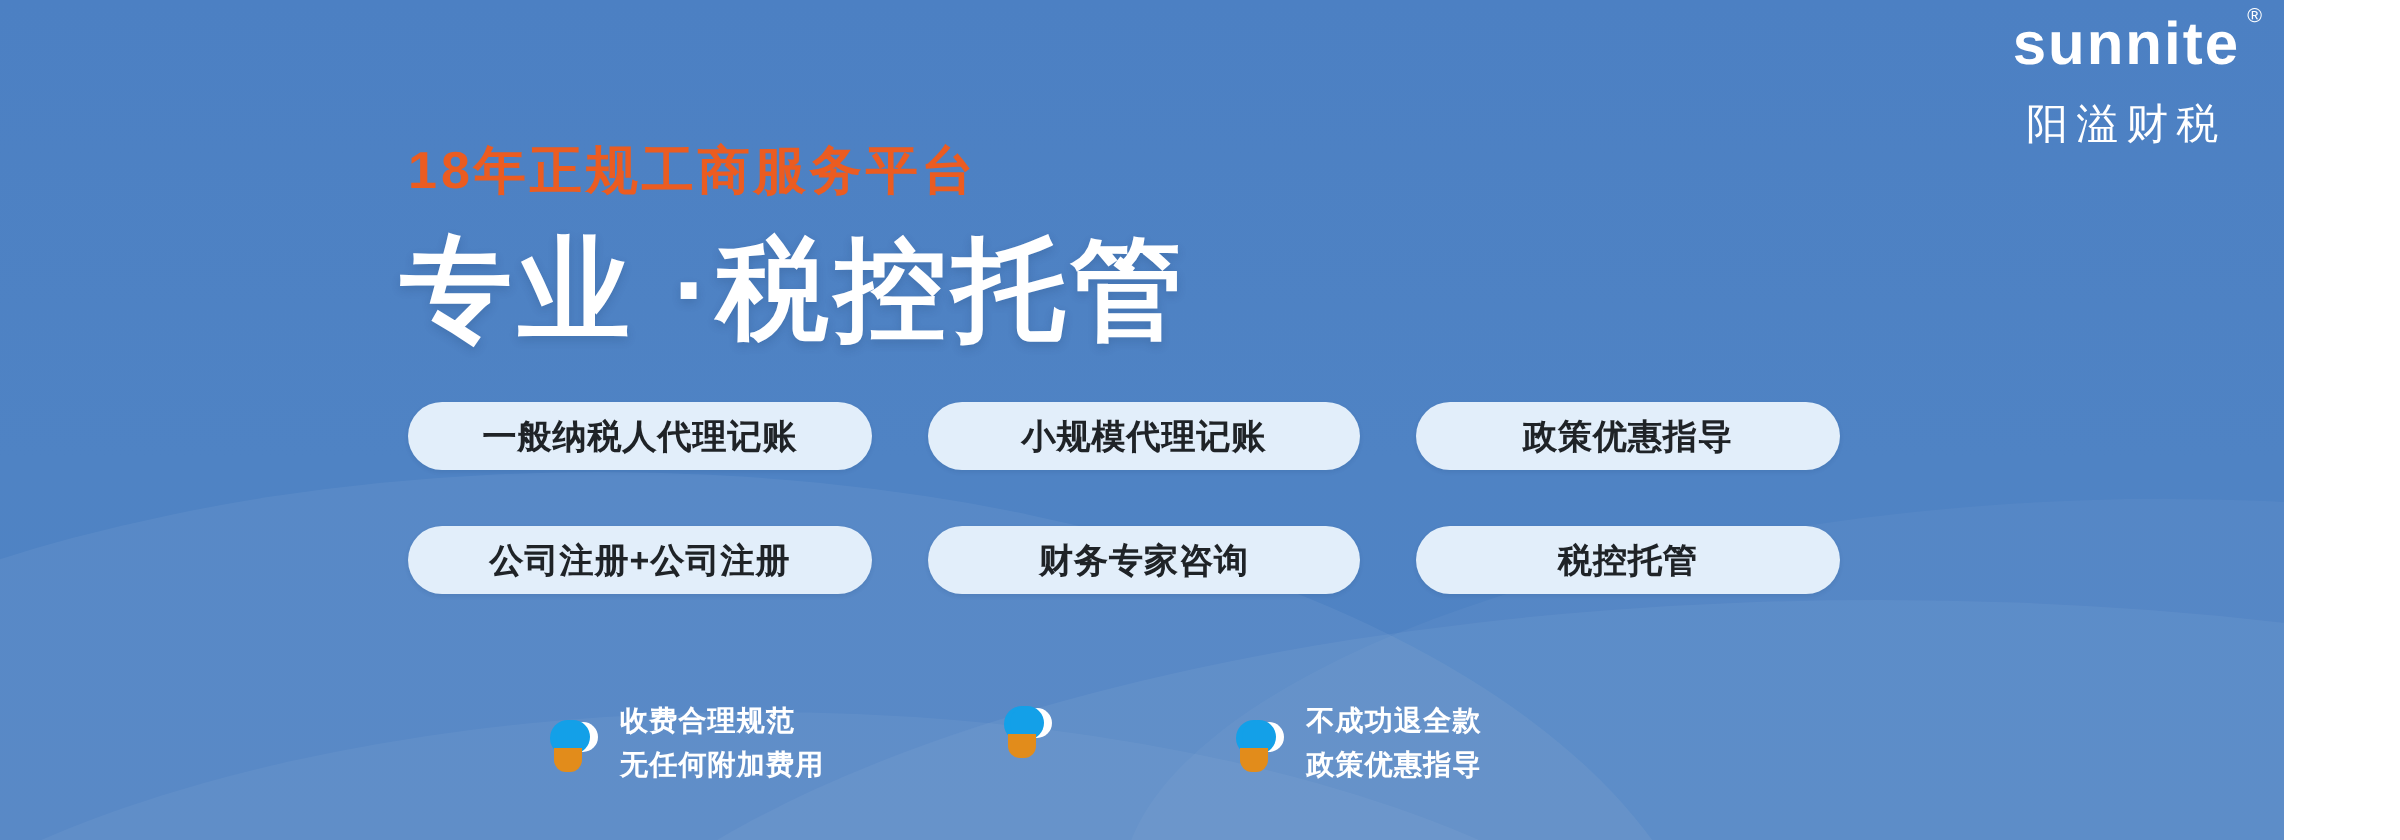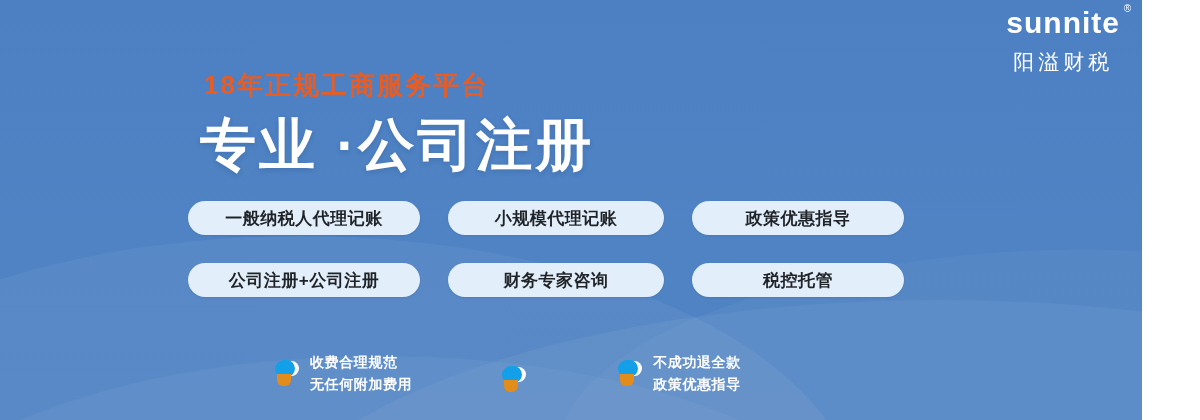--- a/index.html
+++ b/index.html
@@ -113,21 +113,21 @@
     font-weight: bold;
     color: #ffffff;
     letter-spacing: 3px;
     line-height: 1.12;
     text-shadow: 0 2px 5px rgba(20,50,90,0.18);
   }
 
   
   #pill-grid {
     position: absolute;
-    left: 188px;
+    left: 204px;
     top: 201px;
     display: grid;
     grid-template-columns: 232px 216px 212px;
     grid-auto-rows: 34px;
     row-gap: 11px;
     column-gap: 12px;
     gap: 28px;
   }
   .pill {
     display: flex;
@@ -143,22 +143,23 @@
     box-shadow: 0 1px 2px rgba(25,55,95,0.12);
     white-space: nowrap;
   }
 
   
   #features {
     position: absolute;
     left: 275px;
     top: 352px;
     display: flex;
-    align-items: flex-end;
+    align-items: flex-start;
     gap: 90px;
+    font-family: Liberation Mono, monospace;
   }
   .feature {
     display: flex;
     align-items: center;
     gap: 9px;
   }
   .feature-icon {
     position: relative;
     width: 26px;
     height: 30px;
@@ -225,21 +226,21 @@
   <div id="logo">
     <div class="logo-word">
       <span>sunnite</span>
       <span class="logo-reg">®</span>
     </div>
     <div class="logo-cn">阳溢财税</div>
   </div>
 
   <div id="headline-block">
     <div class="tagline">18年正规工商服务平台</div>
-    <div class="headline">专业 ·公司注册</div>
+    <div class="headline">专业 ·税控托管</div>
   </div>
 
   <div id="pill-grid">
     <div class="pill">一般纳税人代理记账</div>
     <div class="pill">小规模代理记账</div>
     <div class="pill">政策优惠指导</div>
     <div class="pill">公司注册+公司注册</div>
     <div class="pill">财务专家咨询</div>
     <div class="pill">税控托管</div>
   </div>

